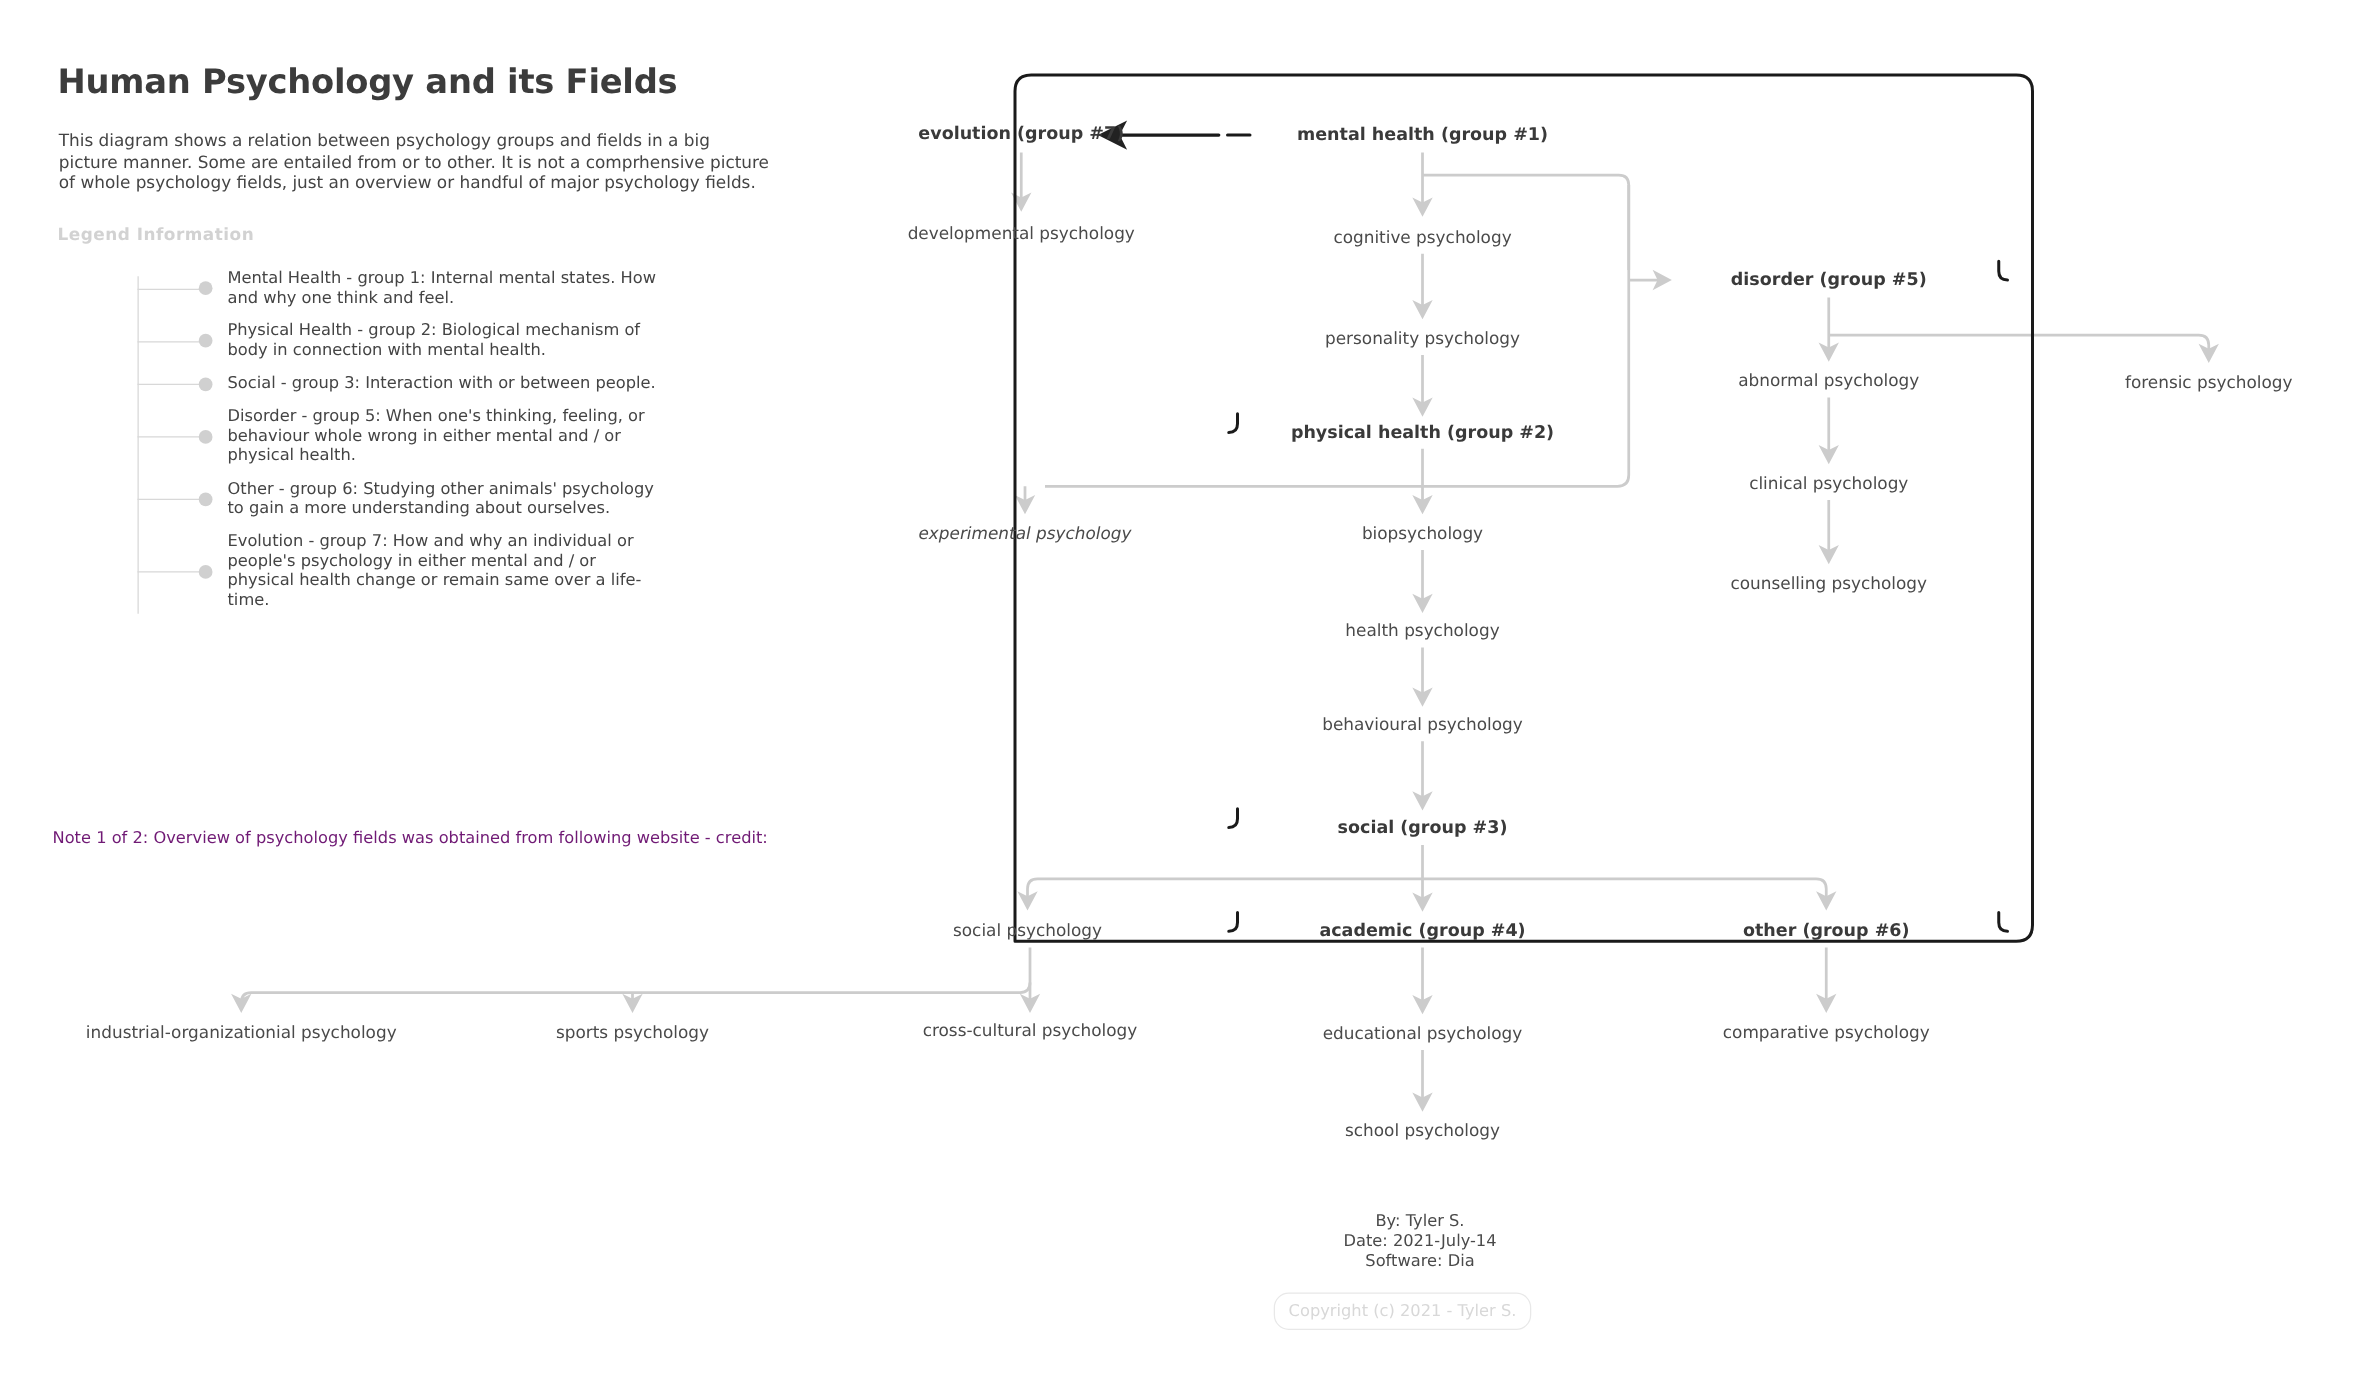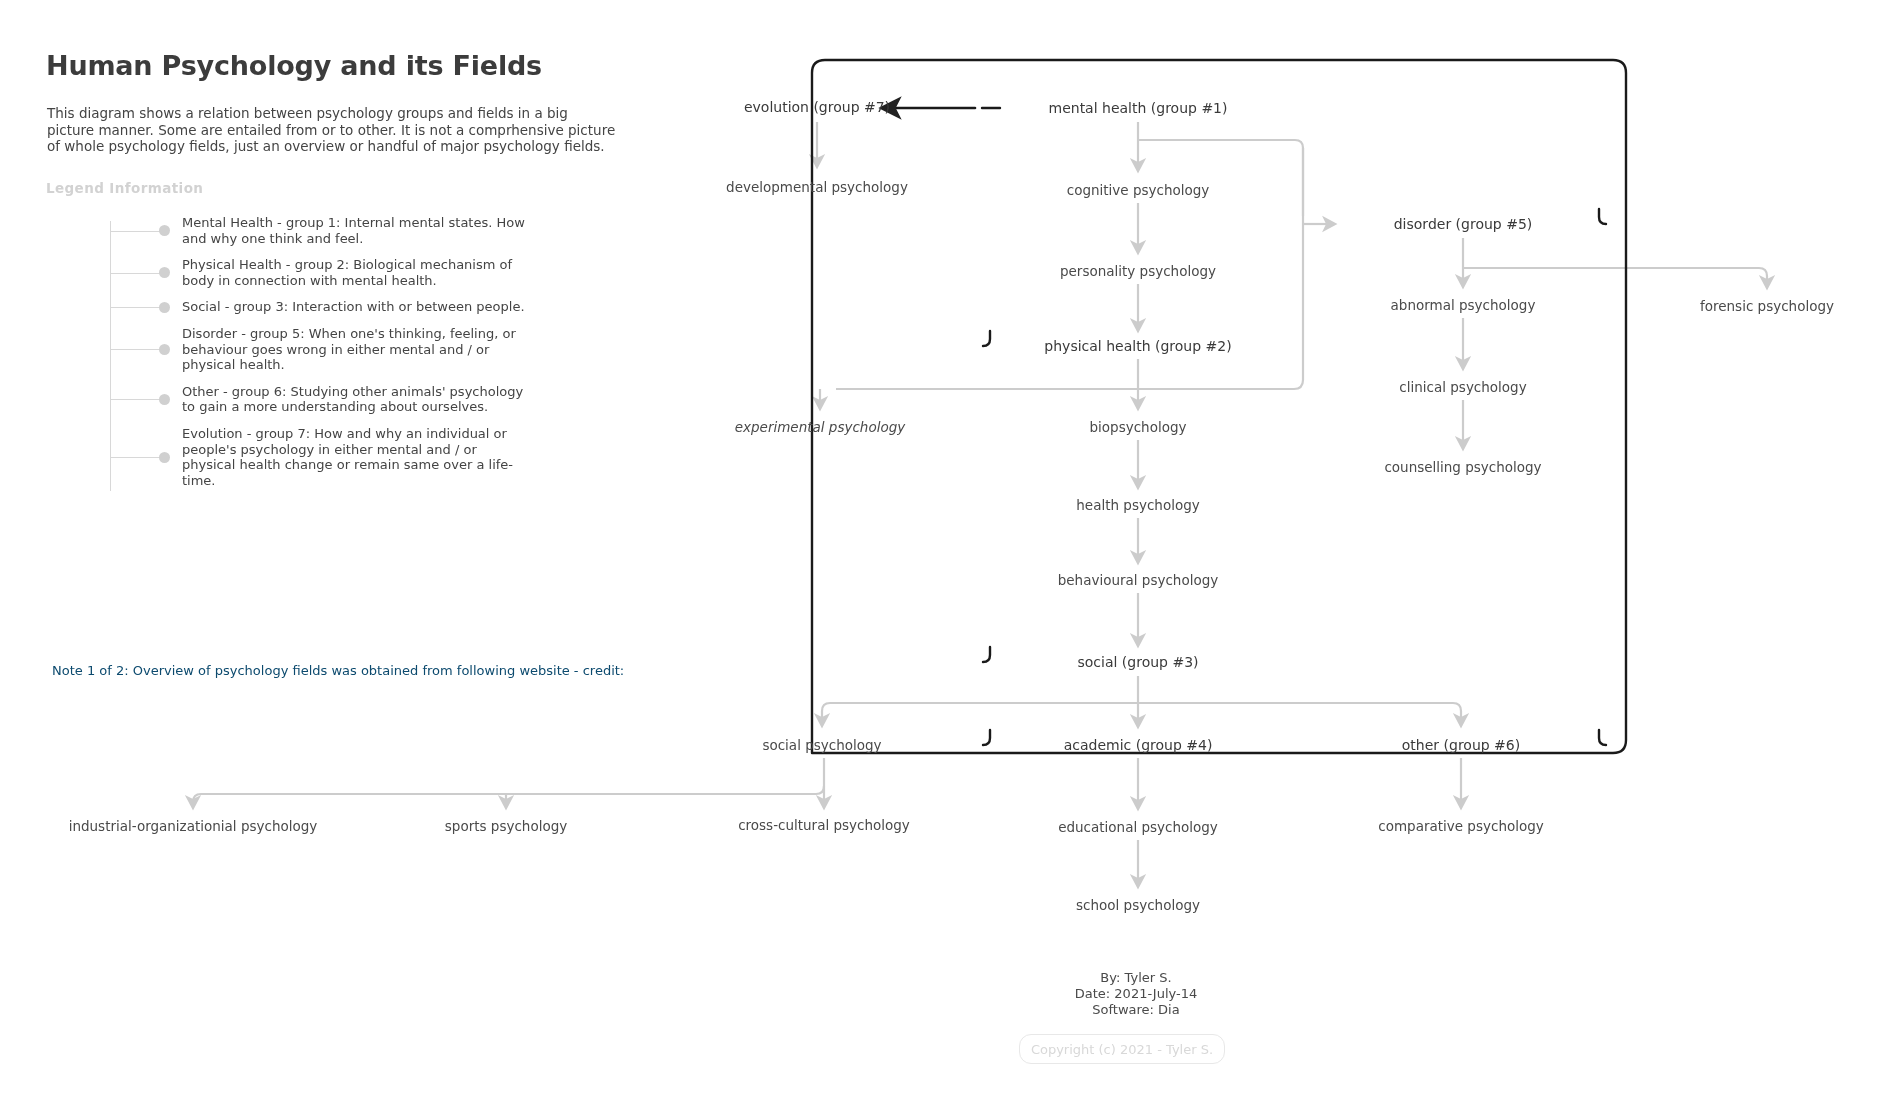--- a/index.html
+++ b/index.html
@@ -46,39 +46,39 @@
   }
   #legend-spine {
     position: absolute; left: 0; top: 6px; bottom: 8px;
     width: 1px; background: #d8d8d8;
   }
   .legend-stub {
     position: absolute; left: 0; top: 50%; height: 1px; width: 52px;
     background: #d8d8d8;
   }
   #note1 {
-    position: absolute; left: 52px; top: 663px; width: 620px;
-    font-size: 13px; line-height: 16px; color: #0c4a6e;
+    position: absolute; left: 42px; top: 663px; width: 620px;
+    font-size: 13px; line-height: 16px; color: #701a75;
   }
   #note2 {
     position: absolute; left: 47px; top: 712px; width: 660px;
     font-size: 13px; line-height: 16px; color: #444;
   }
 
   
   .node {
     position: absolute;
     transform: translate(-50%, -50%);
     white-space: nowrap;
     font-size: 13.5px;
     color: #4a4a4a;
     text-align: center;
   }
   .node.group {
-    font-weight: normal;
+    font-weight: bold;
     color: #3a3a3a;
     font-size: 14px;
   }
 
   
   #footer {
     position: absolute; left: 1136px; top: 970px;
     transform: translateX(-50%);
     text-align: center;
     font-size: 13px; line-height: 16px; color: #4a4a4a;
@@ -115,21 +115,21 @@
       <div class="legend-text">Physical Health - group 2: Biological mechanism of body in connection with mental health.</div>
     </div>
     <div class="legend-row">
       <div class="legend-stub"></div>
       <div class="legend-dot"></div>
       <div class="legend-text">Social - group 3: Interaction with or between people.</div>
     </div>
     <div class="legend-row">
       <div class="legend-stub"></div>
       <div class="legend-dot"></div>
-      <div class="legend-text">Disorder - group 5: When one's thinking, feeling, or behaviour goes wrong in either mental and / or physical health.</div>
+      <div class="legend-text">Disorder - group 5: When one's thinking, feeling, or behaviour whole wrong in either mental and / or physical health.</div>
     </div>
     <div class="legend-row">
       <div class="legend-stub"></div>
       <div class="legend-dot"></div>
       <div class="legend-text">Other - group 6: Studying other animals' psychology to gain a more understanding about ourselves.</div>
     </div>
     <div class="legend-row">
       <div class="legend-stub"></div>
       <div class="legend-dot"></div>
       <div class="legend-text">Evolution - group 7: How and why an individual or people's psychology in either mental and / or physical health change or remain same over a life-time.</div>

